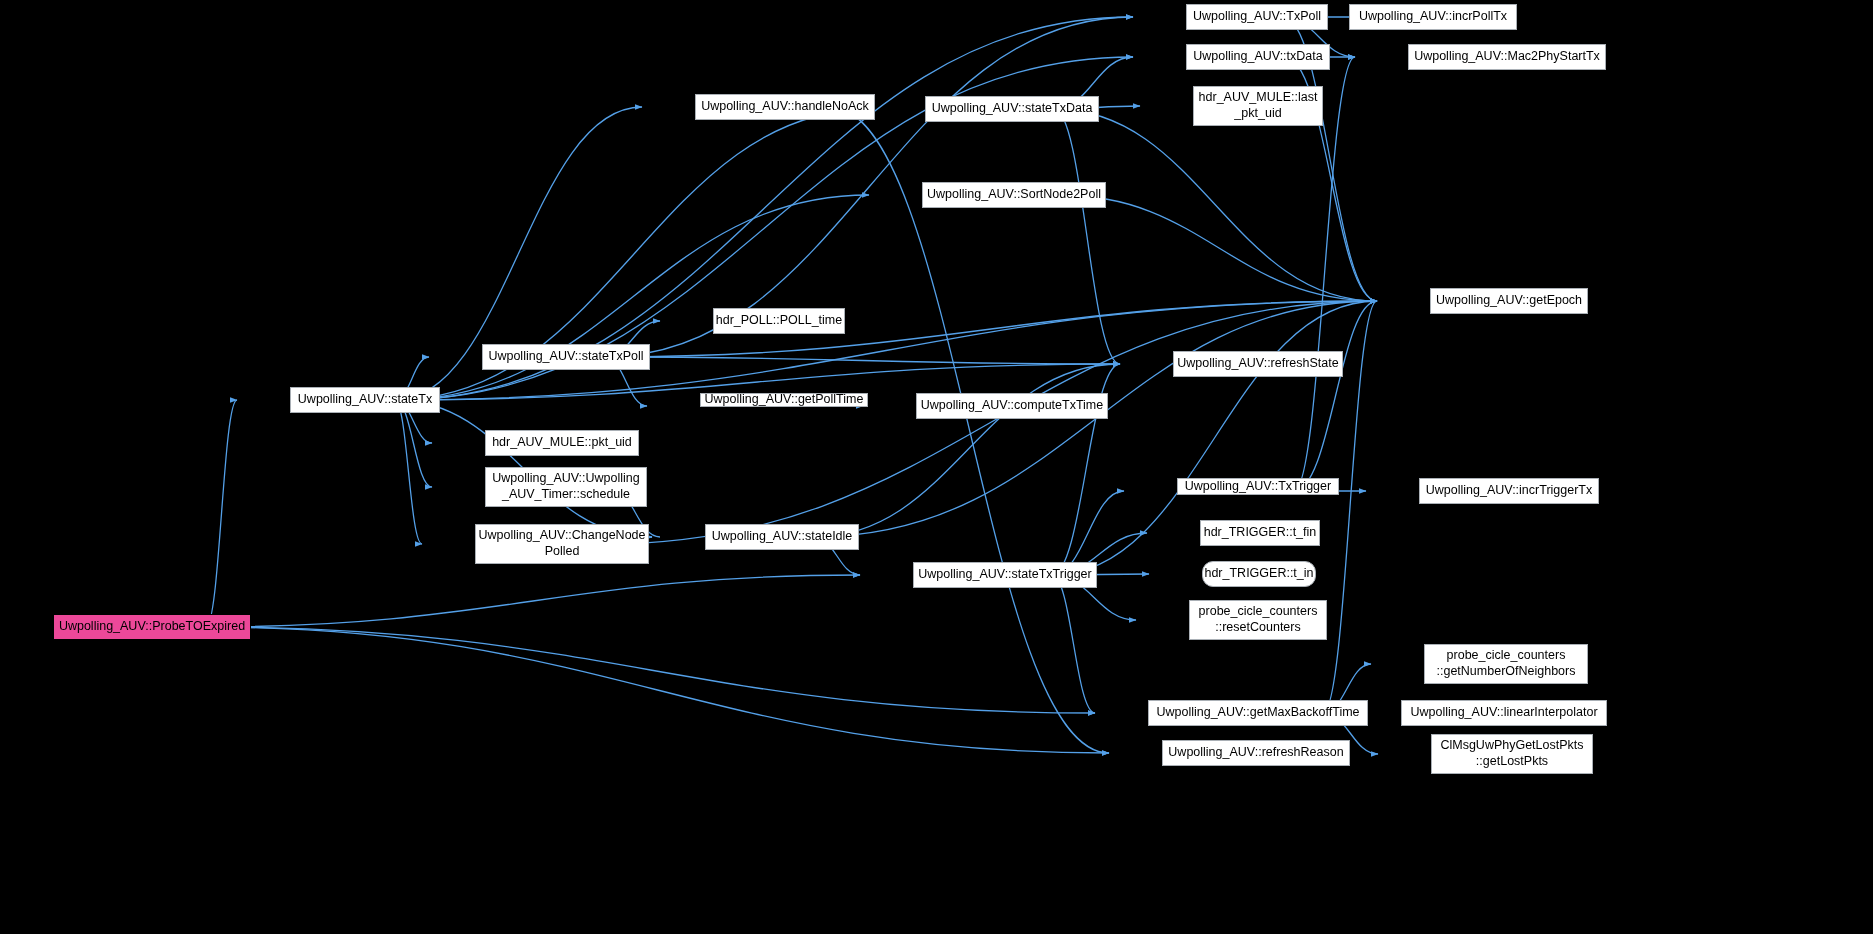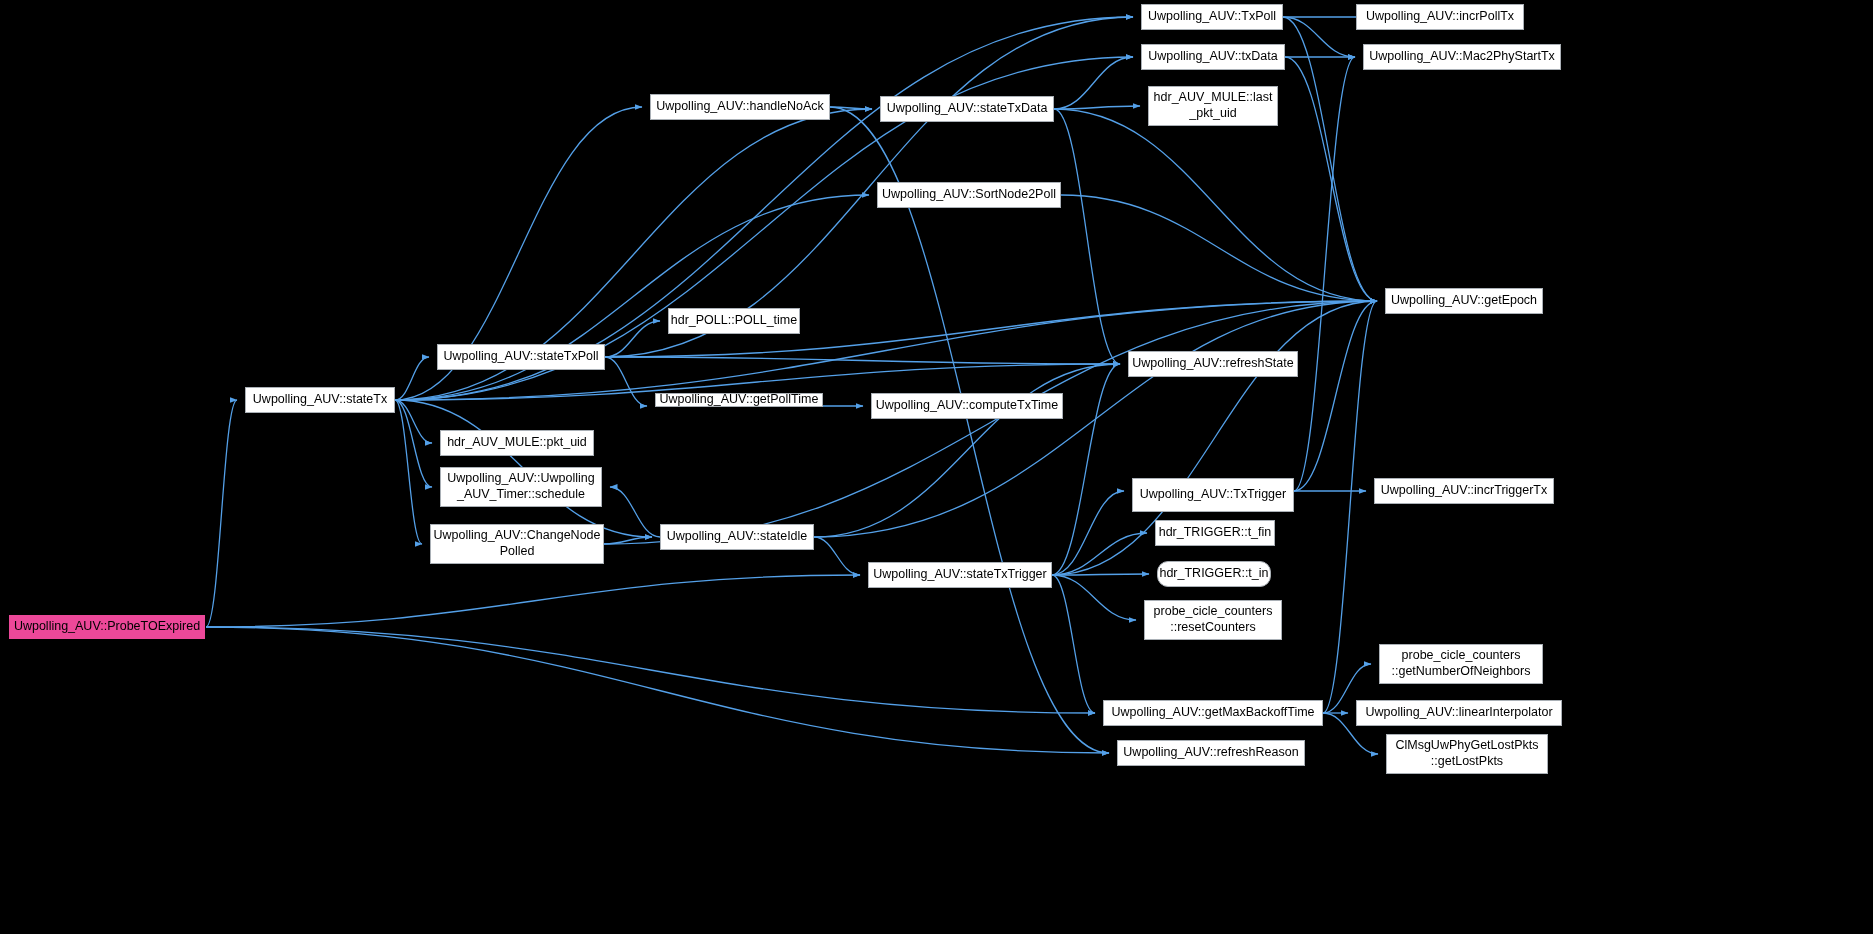--- a/index.html
+++ b/index.html
@@ -35,20 +35,21 @@
     color: #000000;
     font-size: 12.5px;
     line-height: 1.25;
     display: flex;
     flex-direction: column;
     align-items: center;
     justify-content: center;
     text-align: center;
     white-space: nowrap;
     cursor: pointer;
+    margin-left: 45px;
   }
   .node.highlight {
     background: #ec4899;
     border: 1.5px solid #000000;
   }
   .node .line {
     pointer-events: none;
   }
 </style>
 </head>
@@ -125,21 +126,21 @@
     </div>
     <div class="node" style="left: 650px; top: 94px; width: 180px; height: 26px;">
       <div class="line">Uwpolling_AUV::handleNoAck</div>
     </div>
     <div class="node" style="left: 880px; top: 96px; width: 174px; height: 26px;">
       <div class="line">Uwpolling_AUV::stateTxData</div>
     </div>
     <div class="node" style="left: 1141px; top: 4px; width: 142px; height: 26px;">
       <div class="line">Uwpolling_AUV::TxPoll</div>
     </div>
-    <div class="node" style="left: 1356px; top: 4px; width: 168px; height: 26px;">
+    <div class="node" style="left: 1304px; top: 4px; width: 168px; height: 26px;">
       <div class="line">Uwpolling_AUV::incrPollTx</div>
     </div>
     <div class="node" style="left: 1141px; top: 44px; width: 144px; height: 26px;">
       <div class="line">Uwpolling_AUV::txData</div>
     </div>
     <div class="node" style="left: 1363px; top: 44px; width: 198px; height: 26px;">
       <div class="line">Uwpolling_AUV::Mac2PhyStartTx</div>
     </div>
     <div class="node" style="left: 1148px; top: 86px; width: 130px; height: 40px;">
       <div class="line">hdr_AUV_MULE::last</div>
@@ -173,21 +174,21 @@
       <div class="line">Uwpolling_AUV::Uwpolling</div>
       <div class="line">_AUV_Timer::schedule</div>
     </div>
     <div class="node" style="left: 430px; top: 524px; width: 174px; height: 40px;">
       <div class="line">Uwpolling_AUV::ChangeNode</div>
       <div class="line">Polled</div>
     </div>
     <div class="node" style="left: 660px; top: 524px; width: 154px; height: 26px;">
       <div class="line">Uwpolling_AUV::stateIdle</div>
     </div>
-    <div class="node" style="left: 1132px; top: 478px; width: 162px; height: 34px; align-items: center;">
+    <div class="node" style="left: 1132px; top: 478px; width: 162px; height: 17px; align-items: center;">
       <div class="line">Uwpolling_AUV::TxTrigger</div>
     </div>
     <div class="node" style="left: 1374px; top: 478px; width: 180px; height: 26px;">
       <div class="line">Uwpolling_AUV::incrTriggerTx</div>
     </div>
     <div class="node" style="left: 1155px; top: 520px; width: 120px; height: 26px;">
       <div class="line">hdr_TRIGGER::t_fin</div>
     </div>
     <div class="node" style="left: 868px; top: 562px; width: 184px; height: 26px;">
       <div class="line">Uwpolling_AUV::stateTxTrigger</div>

